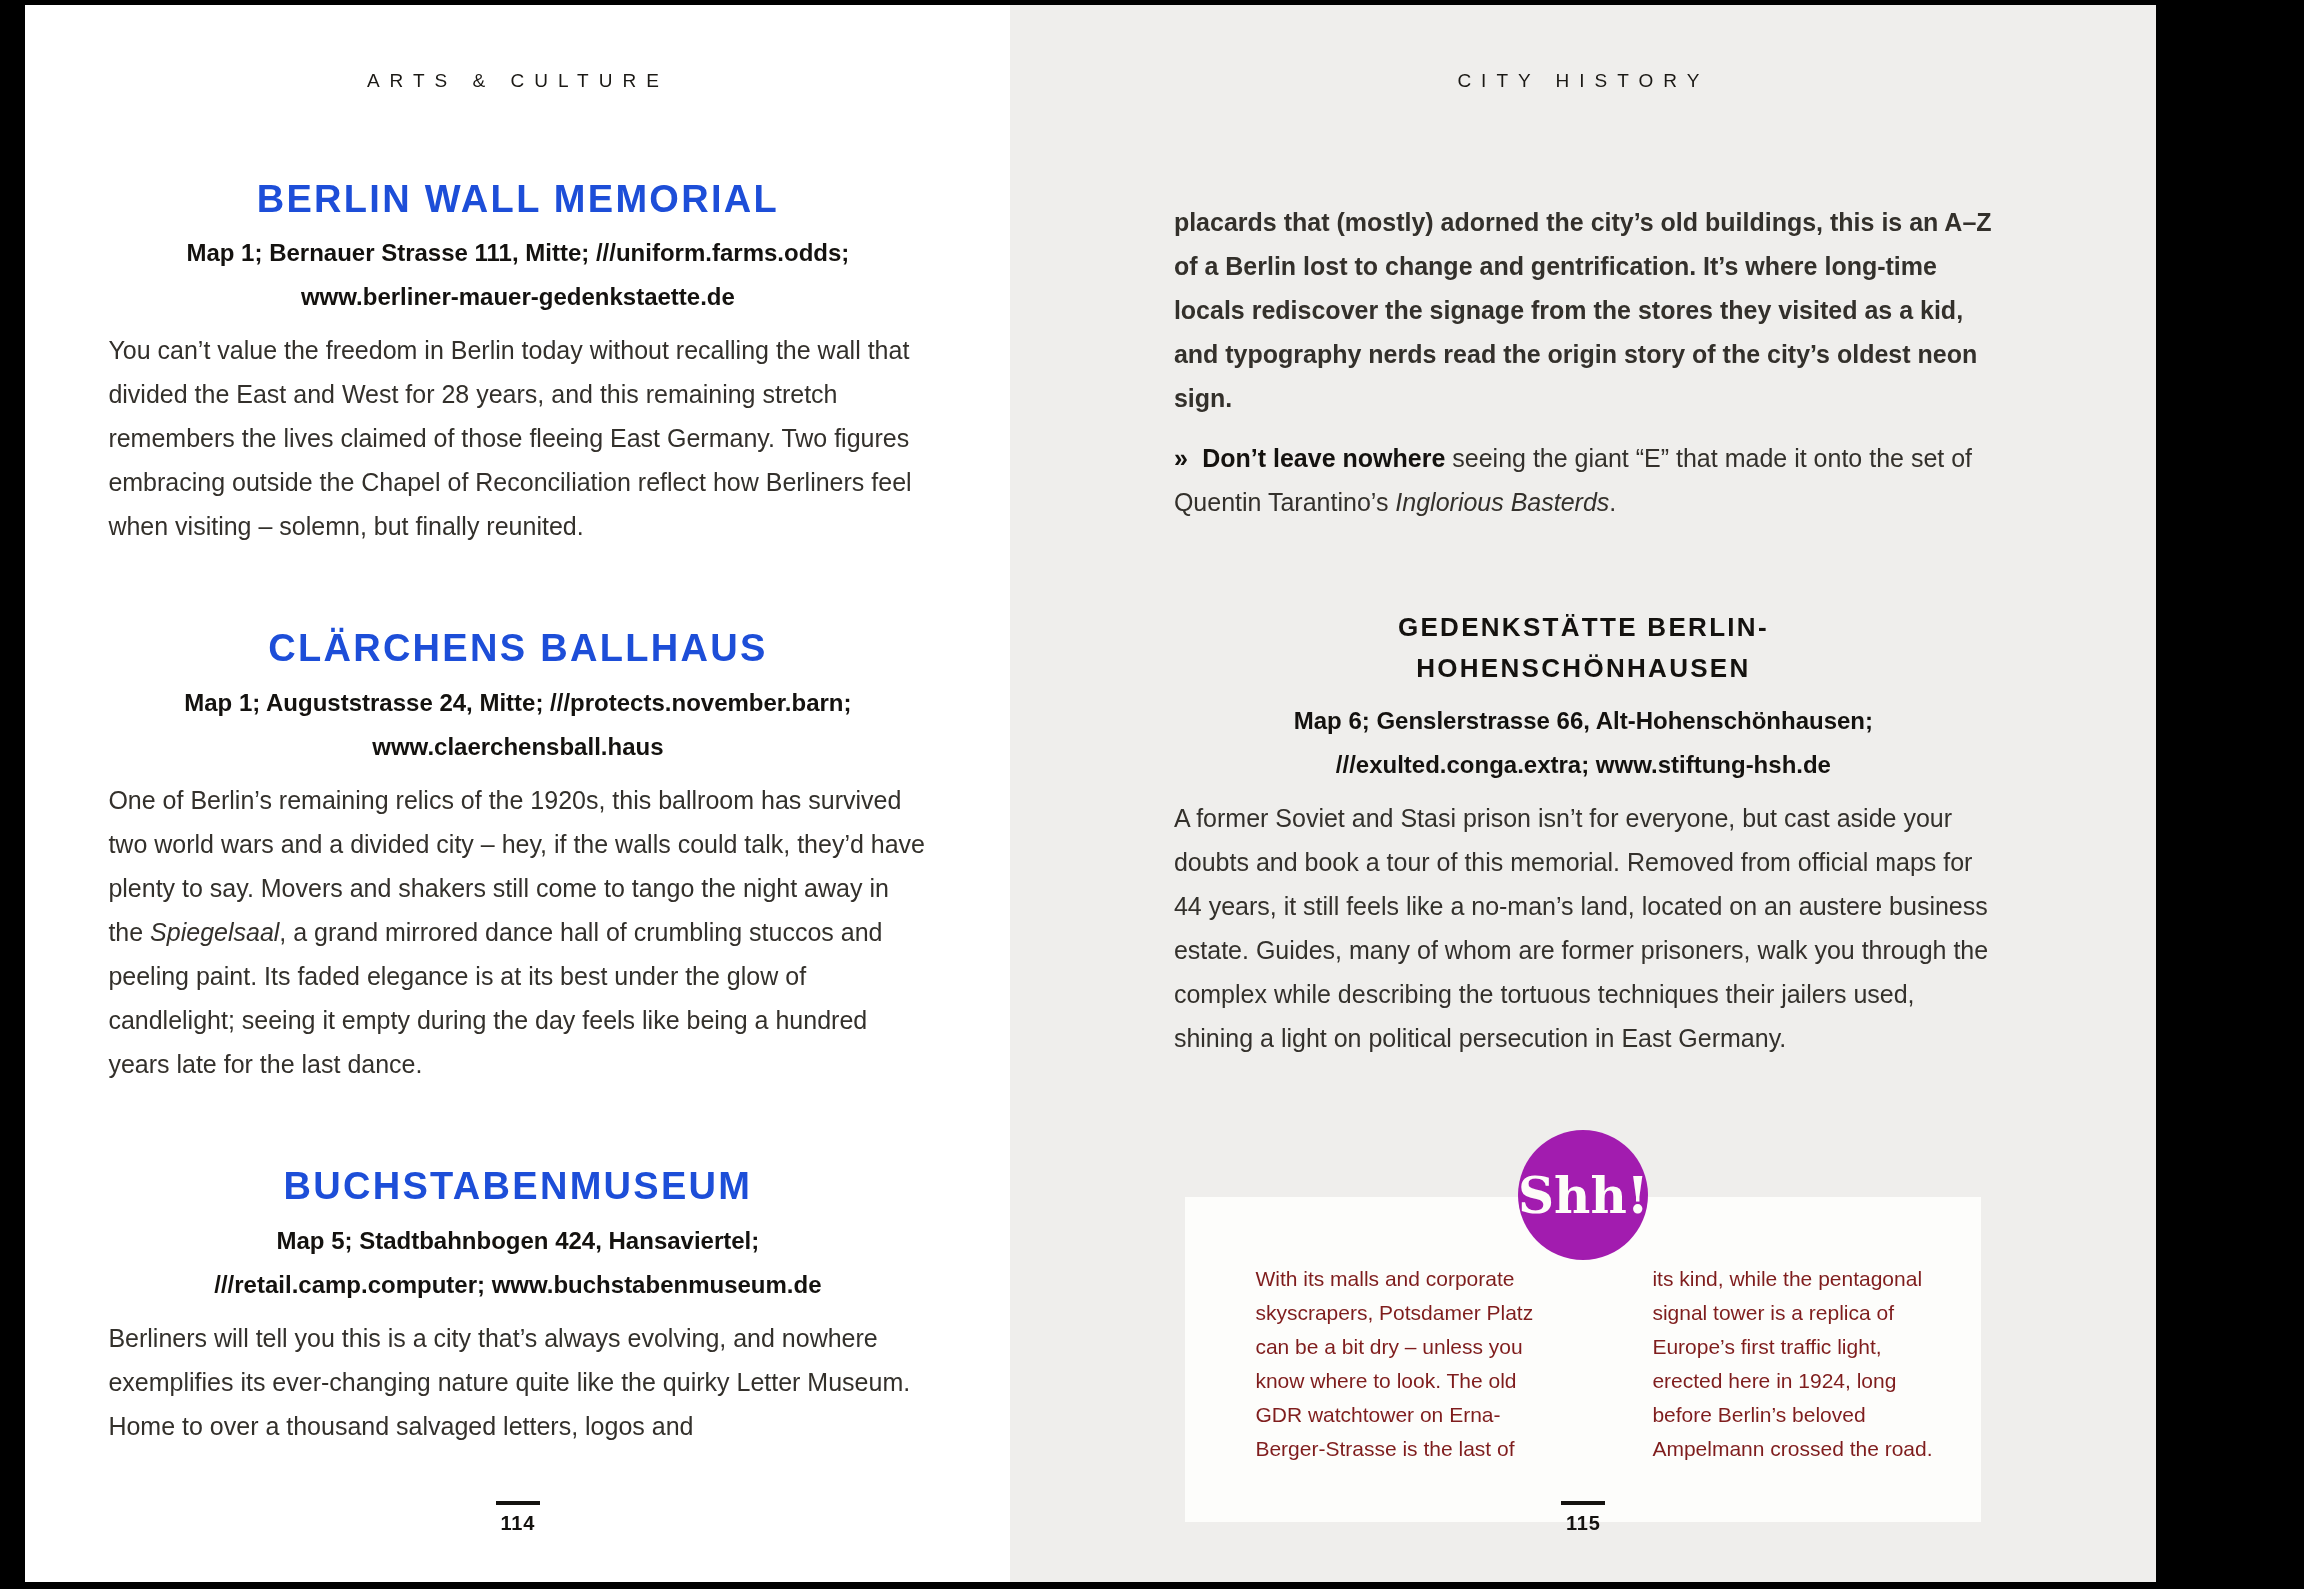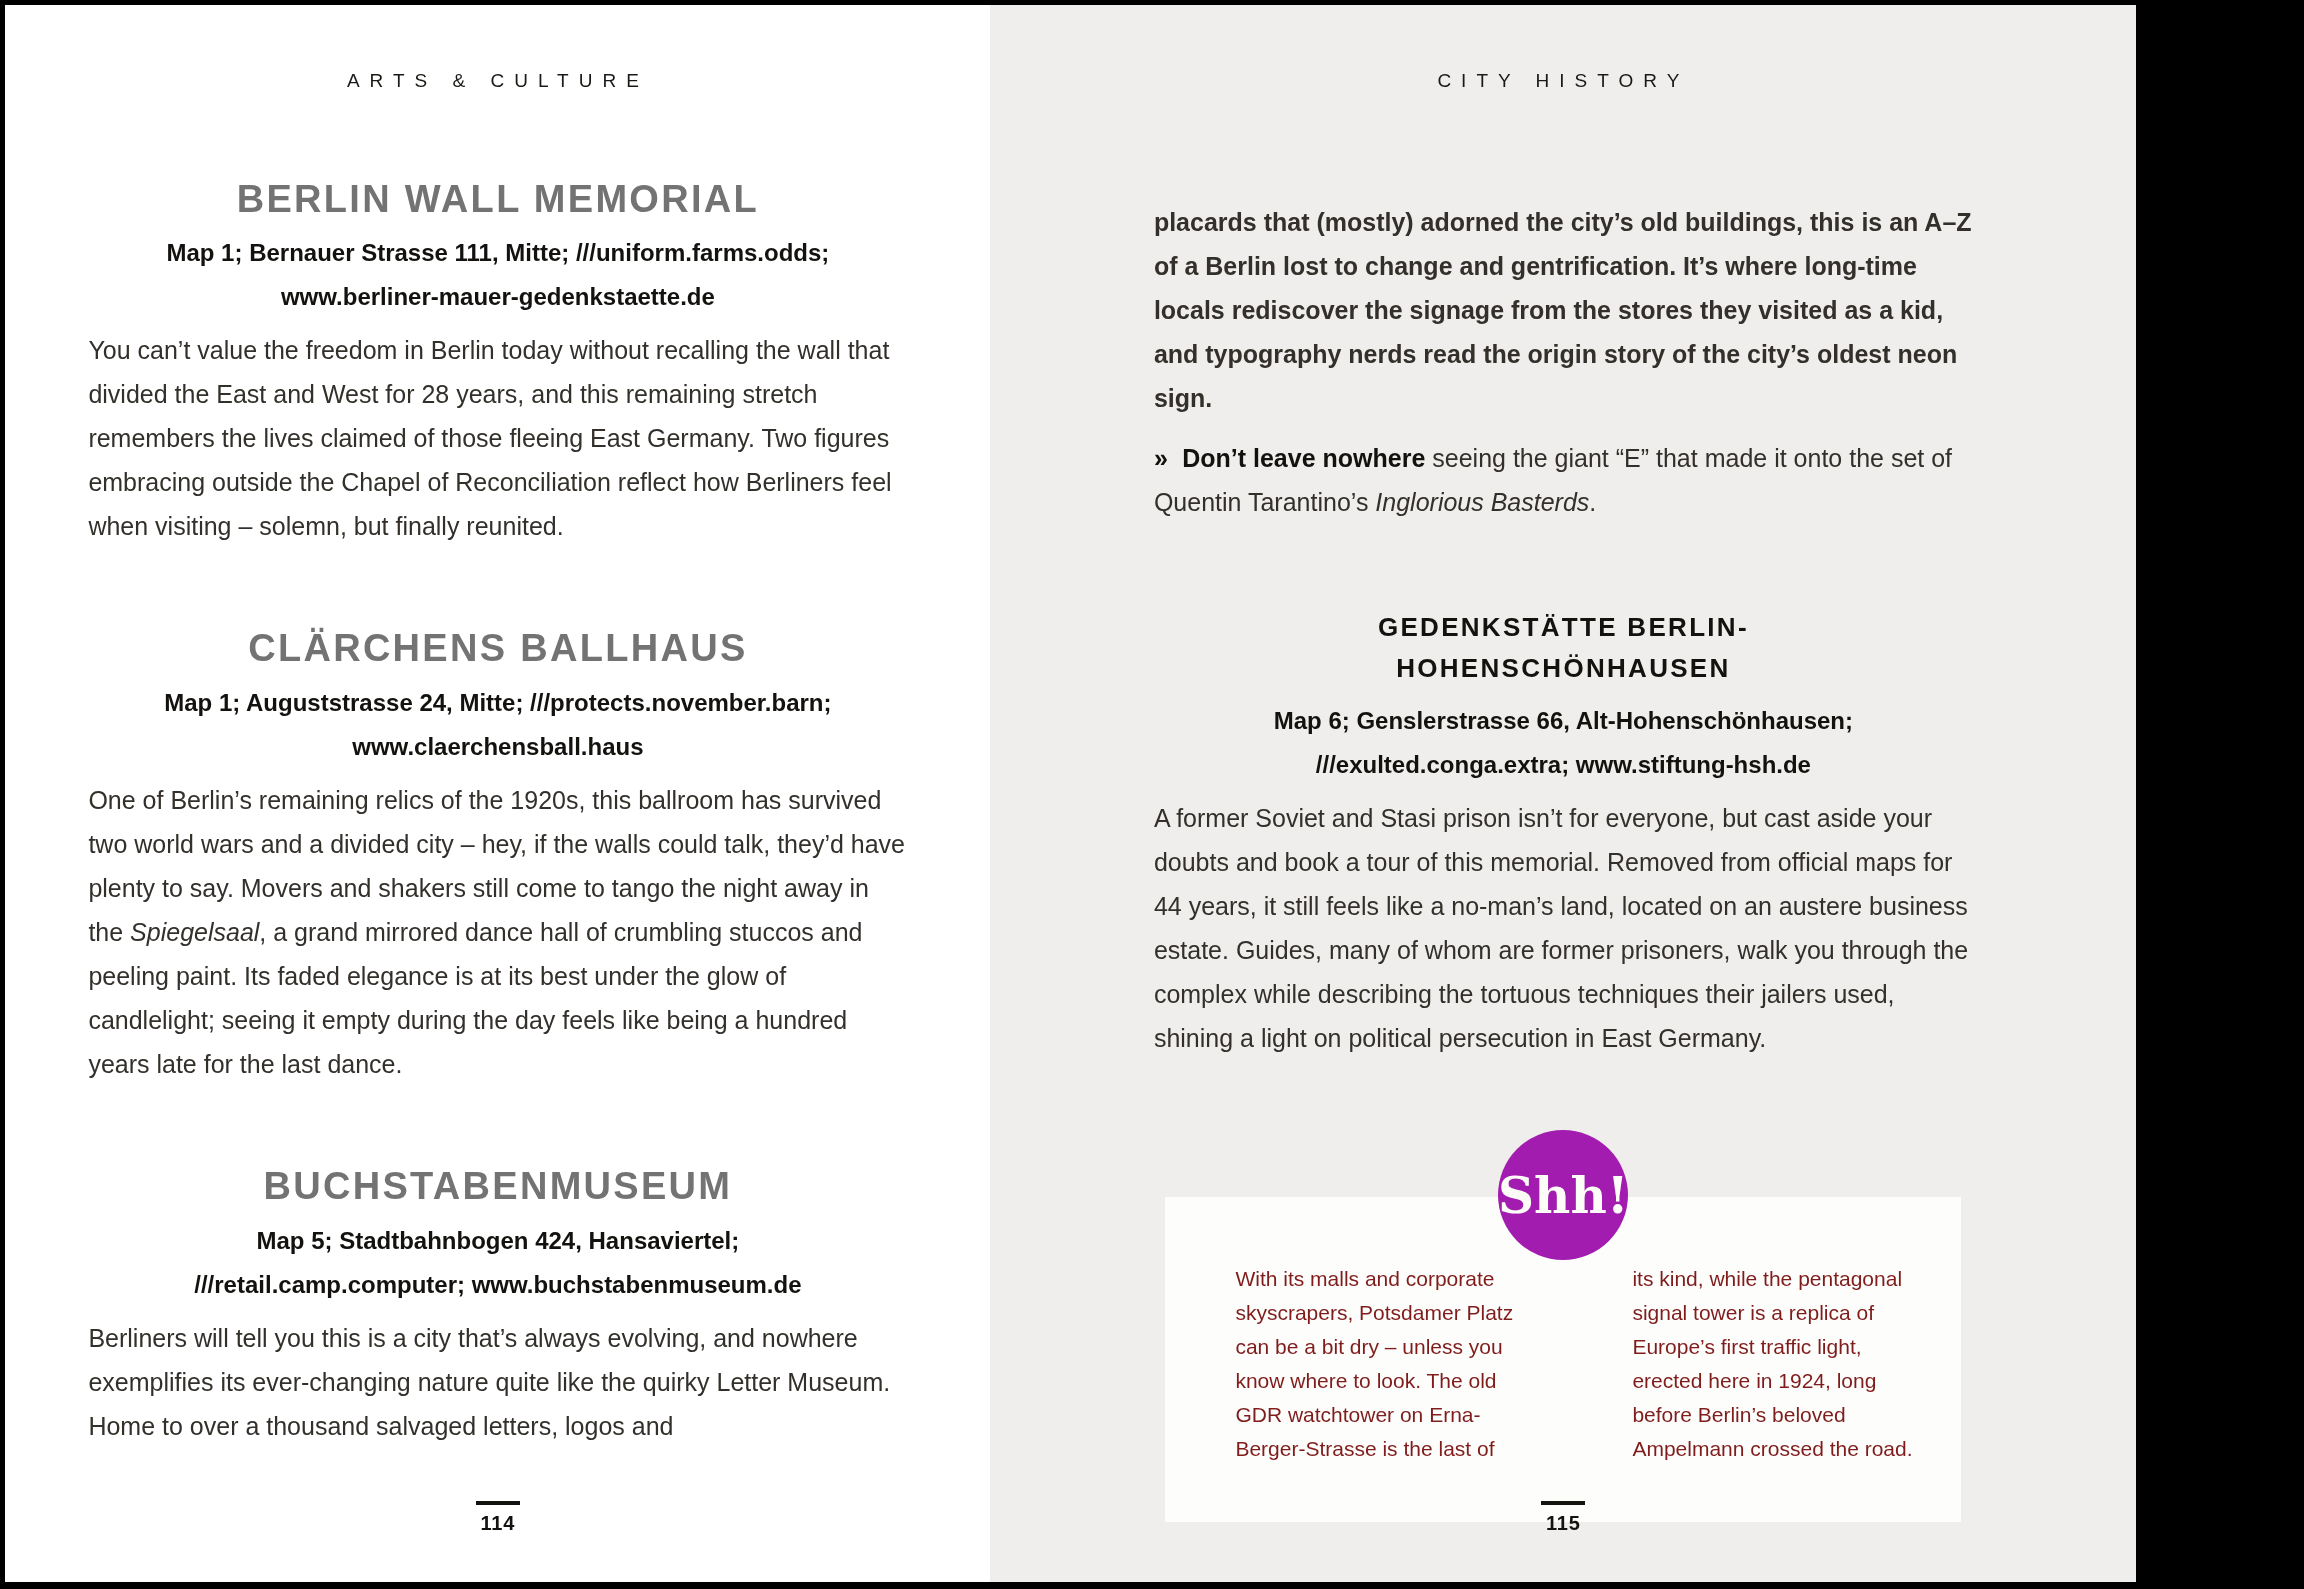--- a/index.html
+++ b/index.html
@@ -9,42 +9,42 @@
     position:relative;
     font-family:"Liberation Sans", sans-serif;
     -webkit-font-smoothing:antialiased;
   }
   .spread{
     position:absolute;left:5.4px;top:4.5px;
     width:2293px;height:1577px;
     display:flex;
   }
   .page{position:relative;height:100%;overflow:hidden;}
-  .page-left{width:985px;background:#ffffff;}
+  .page-left{width:985px;background:#ffffff;margin-left:20px;}
   .page-right{width:1146px;background:#efeeec;}
 
   .running-head{
     margin-top:65px;
     text-align:center;
     font-size:19px;
     font-weight:500;
     letter-spacing:10px;
     color:#1b1915;
   }
 
   .entry{margin-top:79px;}
   .entry.first{margin-top:86px;}
 
   .entry-title{
     text-align:center;
     font-size:38px;
     line-height:43px;
     font-weight:700;
     letter-spacing:2.3px;
-    color:#737373;
+    color:#1d4ed8;
   }
   .entry-address{
     text-align:center;
     font-size:24px;
     line-height:44px;
     font-weight:700;
     color:#14120f;
     margin-top:10.8px;
   }
   .entry-body{

